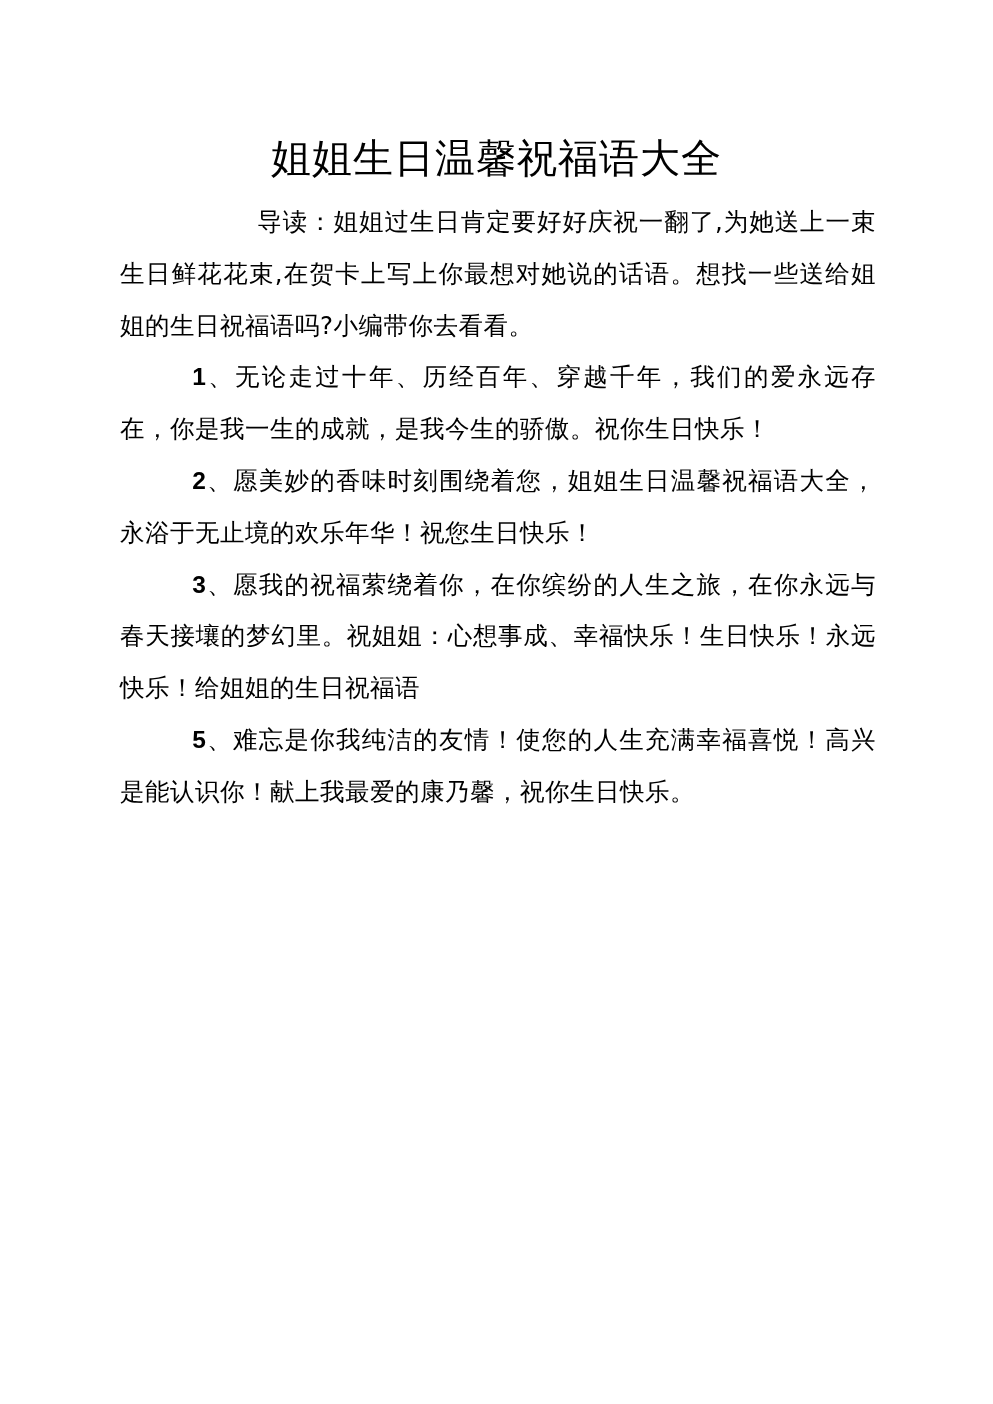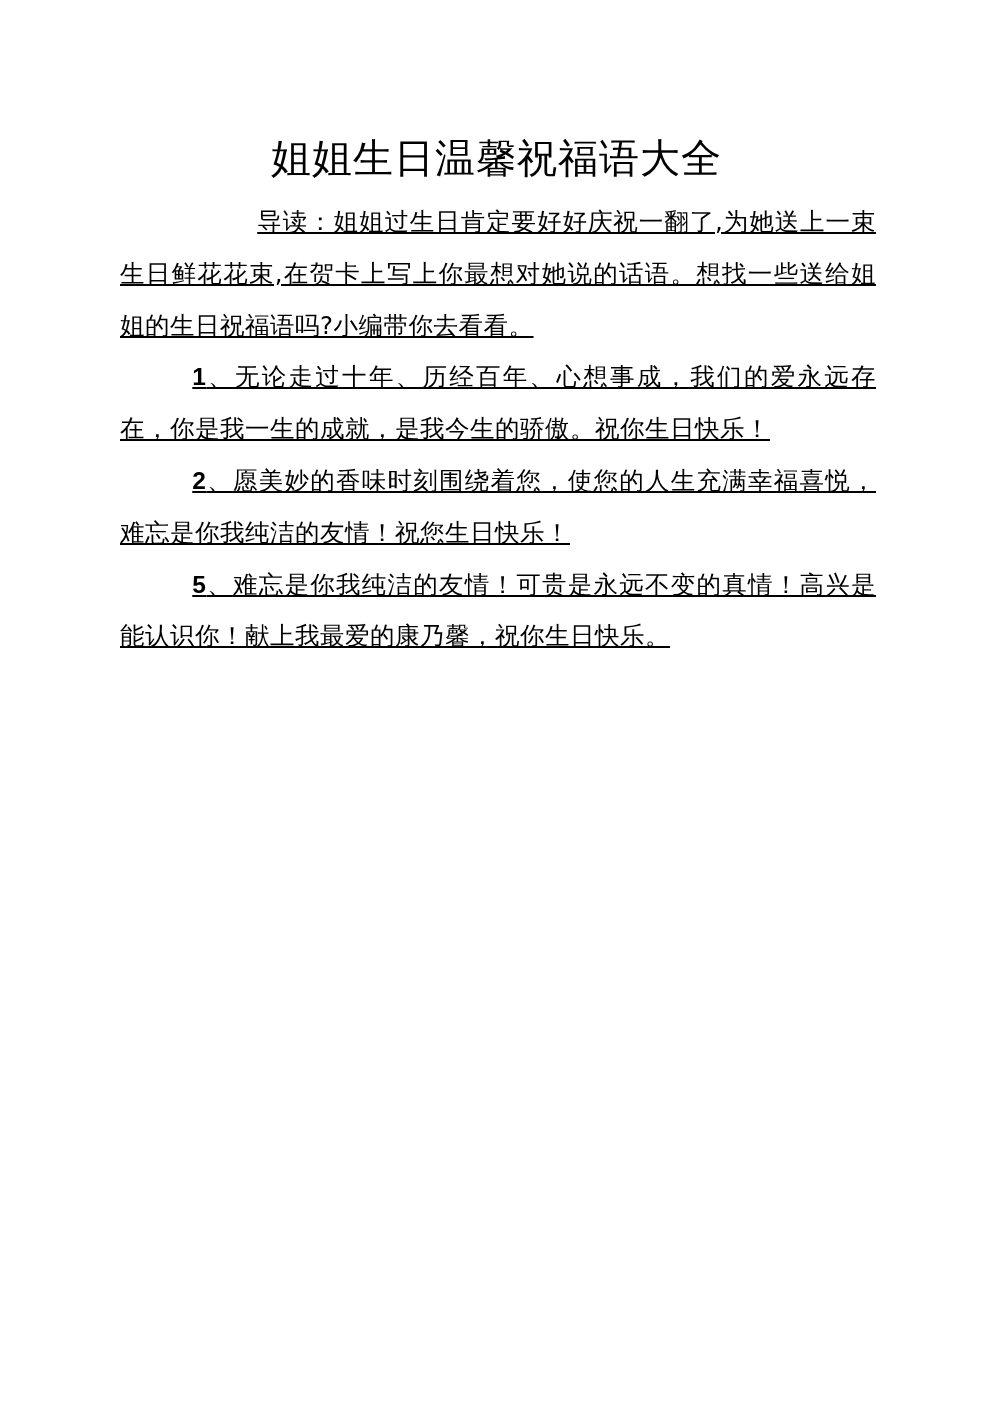--- a/index.html
+++ b/index.html
@@ -43,42 +43,42 @@
       width: 756px;
       font-size: 24.5px;
       line-height: 51.8px;
       text-align: justify;
       letter-spacing: 0.5px;
     }
     .para {
       margin: 0;
       text-indent: 2.95em;
       word-break: break-all;
-      text-decoration: underline;
     }
     .para.lead {
       text-indent: 5.6em;
     }
     .num {
       font-weight: bold;
       font-family: "Liberation Sans", sans-serif;
     }
   </style>
 </head>
 <body>
 
 <div class="page">
   <h1 class="title">姐姐生日温馨祝福语大全</h1>
 
   <div class="body">
     <p class="para lead">导读：姐姐过生日肯定要好好庆祝一翻了,为她送上一束生日鲜花花束,在贺卡上写上你最想对她说的话语。想找一些送给姐姐的生日祝福语吗?小编带你去看看。</p>
 
-    <p class="para"><span class="num">1</span><span>、</span><span>无论走过十年、历经百年、心想事成，我们的爱永远存在，你是我一生的成就，是我今生的骄傲。祝你生日快乐！</span></p>
+    <p class="para"><span class="num">1</span><span>、</span><span>无论走过十年、历经百年、穿越千年，我们的爱永远存在，你是我一生的成就，是我今生的骄傲。祝你生日快乐！</span></p>
 
-    <p class="para"><span class="num">2</span><span>、</span><span>愿美妙的香味时刻围绕着您，使您的人生充满幸福喜悦，难忘是你我纯洁的友情！祝您生日快乐！</span></p>
+    <p class="para"><span class="num">2</span><span>、</span><span>愿美妙的香味时刻围绕着您，姐姐生日温馨祝福语大全，永浴于无止境的欢乐年华！祝您生日快乐！</span></p>
+
+    <p class="para"><span class="num">3</span><span>、</span><span>愿我的祝福萦绕着你，在你缤纷的人生之旅，在你永远与春天接壤的梦幻里。祝姐姐：心想事成、幸福快乐！生日快乐！永远快乐！给姐姐的生日祝福语</span></p>
 
 
-
-    <p class="para"><span class="num">5</span><span>、</span><span>难忘是你我纯洁的友情！可贵是永远不变的真情！高兴是能认识你！献上我最爱的康乃馨，祝你生日快乐。</span></p>
+    <p class="para"><span class="num">5</span><span>、</span><span>难忘是你我纯洁的友情！使您的人生充满幸福喜悦！高兴是能认识你！献上我最爱的康乃馨，祝你生日快乐。</span></p>
 
 
   </div>
 </div>
 
 </body></html>

